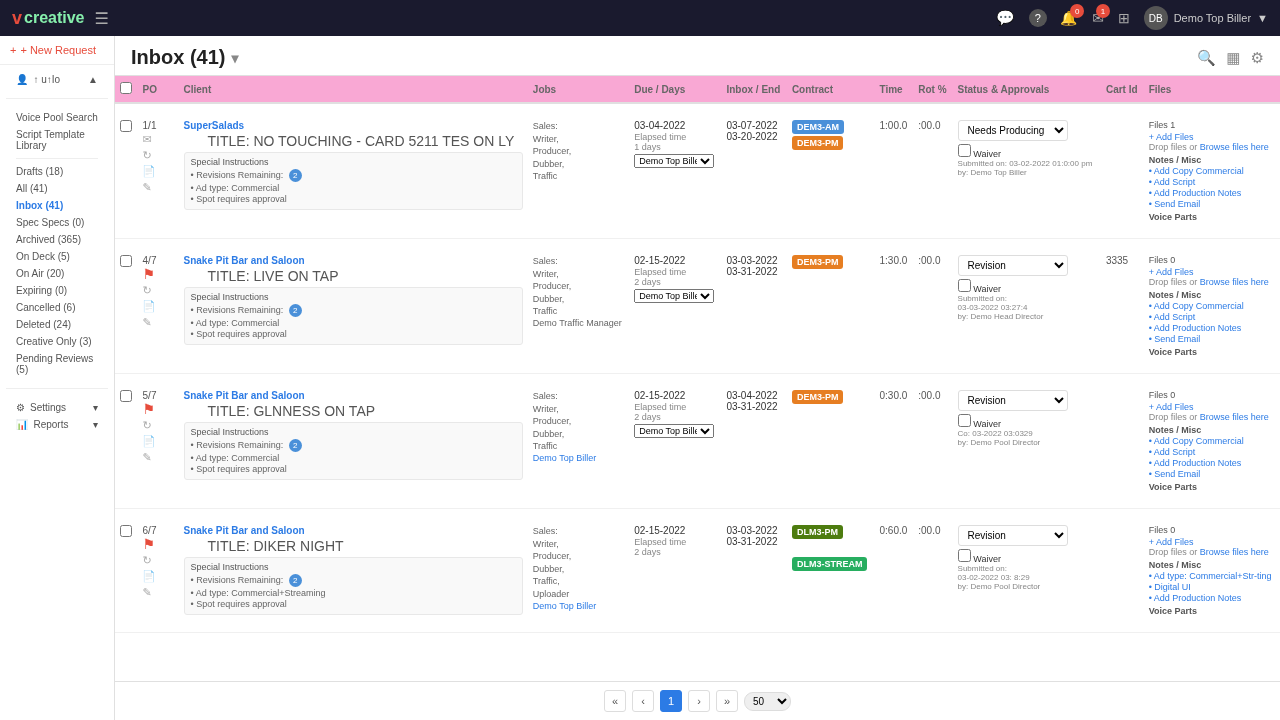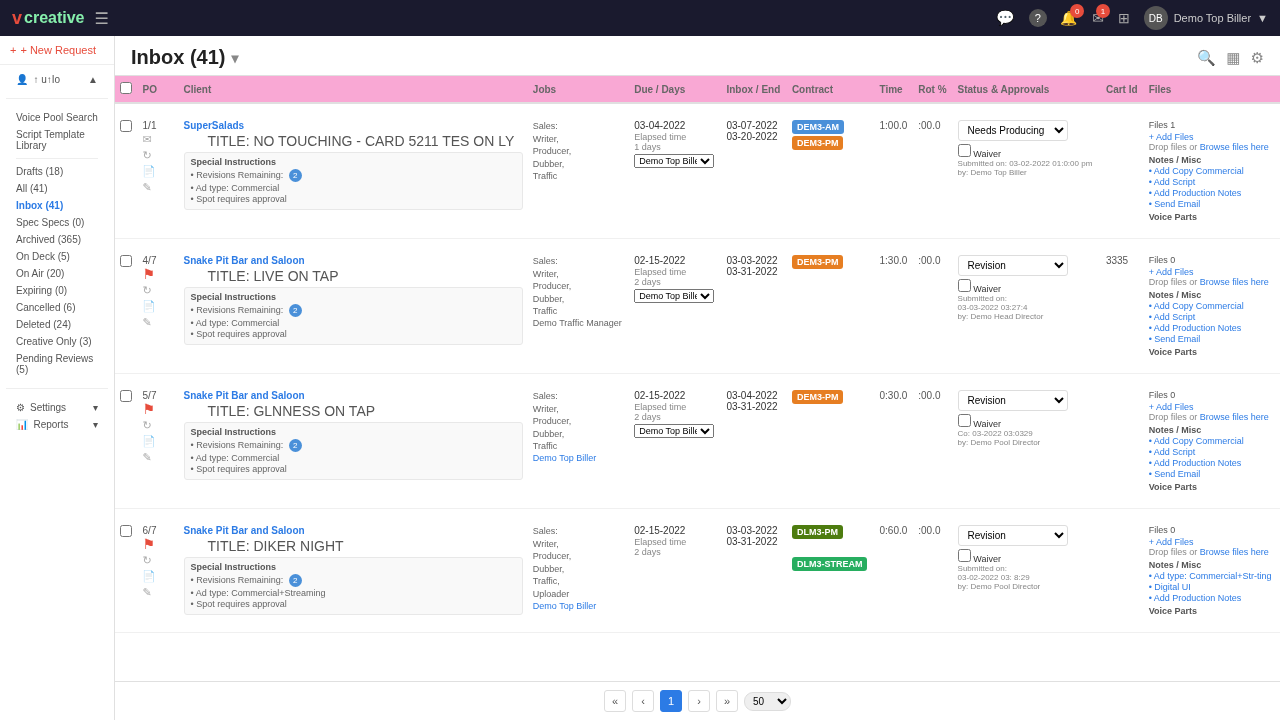--- a/index.html
+++ b/index.html
@@ -67,21 +67,21 @@
     .files-header { font-weight: normal; color: #555; margin-bottom: 2px; }
     .add-files-btn { color: #2c7be5; cursor: pointer; font-size: 9px; }
     .file-link { color: #2c7be5; font-size: 9px; cursor: pointer; }
     .notes-section { margin-top: 3px; font-size: 9px; }
     .notes-header { font-weight: bold; color: #555; margin-bottom: 1px; }
     .notes-link { color: #2c7be5; cursor: pointer; display: block; margin: 1px 0; }
     .voice-parts { margin-top: 3px; font-size: 9px; }
     .voice-header { font-weight: bold; color: #555; }
 
     .special-instr { background: #f9f9f9; border: 1px solid #e8e8e8; border-radius: 3px; padding: 4px 6px; margin-top: 3px; font-size: 9px; color: #666; }
-    .special-instr-title { font-weight: bold; color: #555; margin-bottom: 2px; font-size: 9px; }
+    .special-instr-title { font-weight: normal; color: #555; margin-bottom: 2px; font-size: 9px; }
     .instr-item { margin: 1px 0; }
     .instr-badge { display: inline-block; background: #4a90d9; color: #fff; border-radius: 50%; width: 13px; height: 13px; font-size: 8px; text-align: center; line-height: 13px; margin-left: 3px; }
     .row-icons { display: flex; flex-direction: column; gap: 3px; padding: 2px 0; }
     .row-icon { font-size: 11px; color: #aaa; cursor: pointer; }
 
     .submitted { font-size: 8px; color: #888; margin-top: 0; }
 
     
     .pagination { display: flex; align-items: center; justify-content: center; gap: 6px; padding: 8px; background: #fff; border-top: 1px solid #e0e0e0; }
     .page-btn { width: 22px; height: 22px; border: 1px solid #ddd; background: #fff; border-radius: 3px; cursor: pointer; display: flex; align-items: center; justify-content: center; font-size: 11px; color: #555; }

